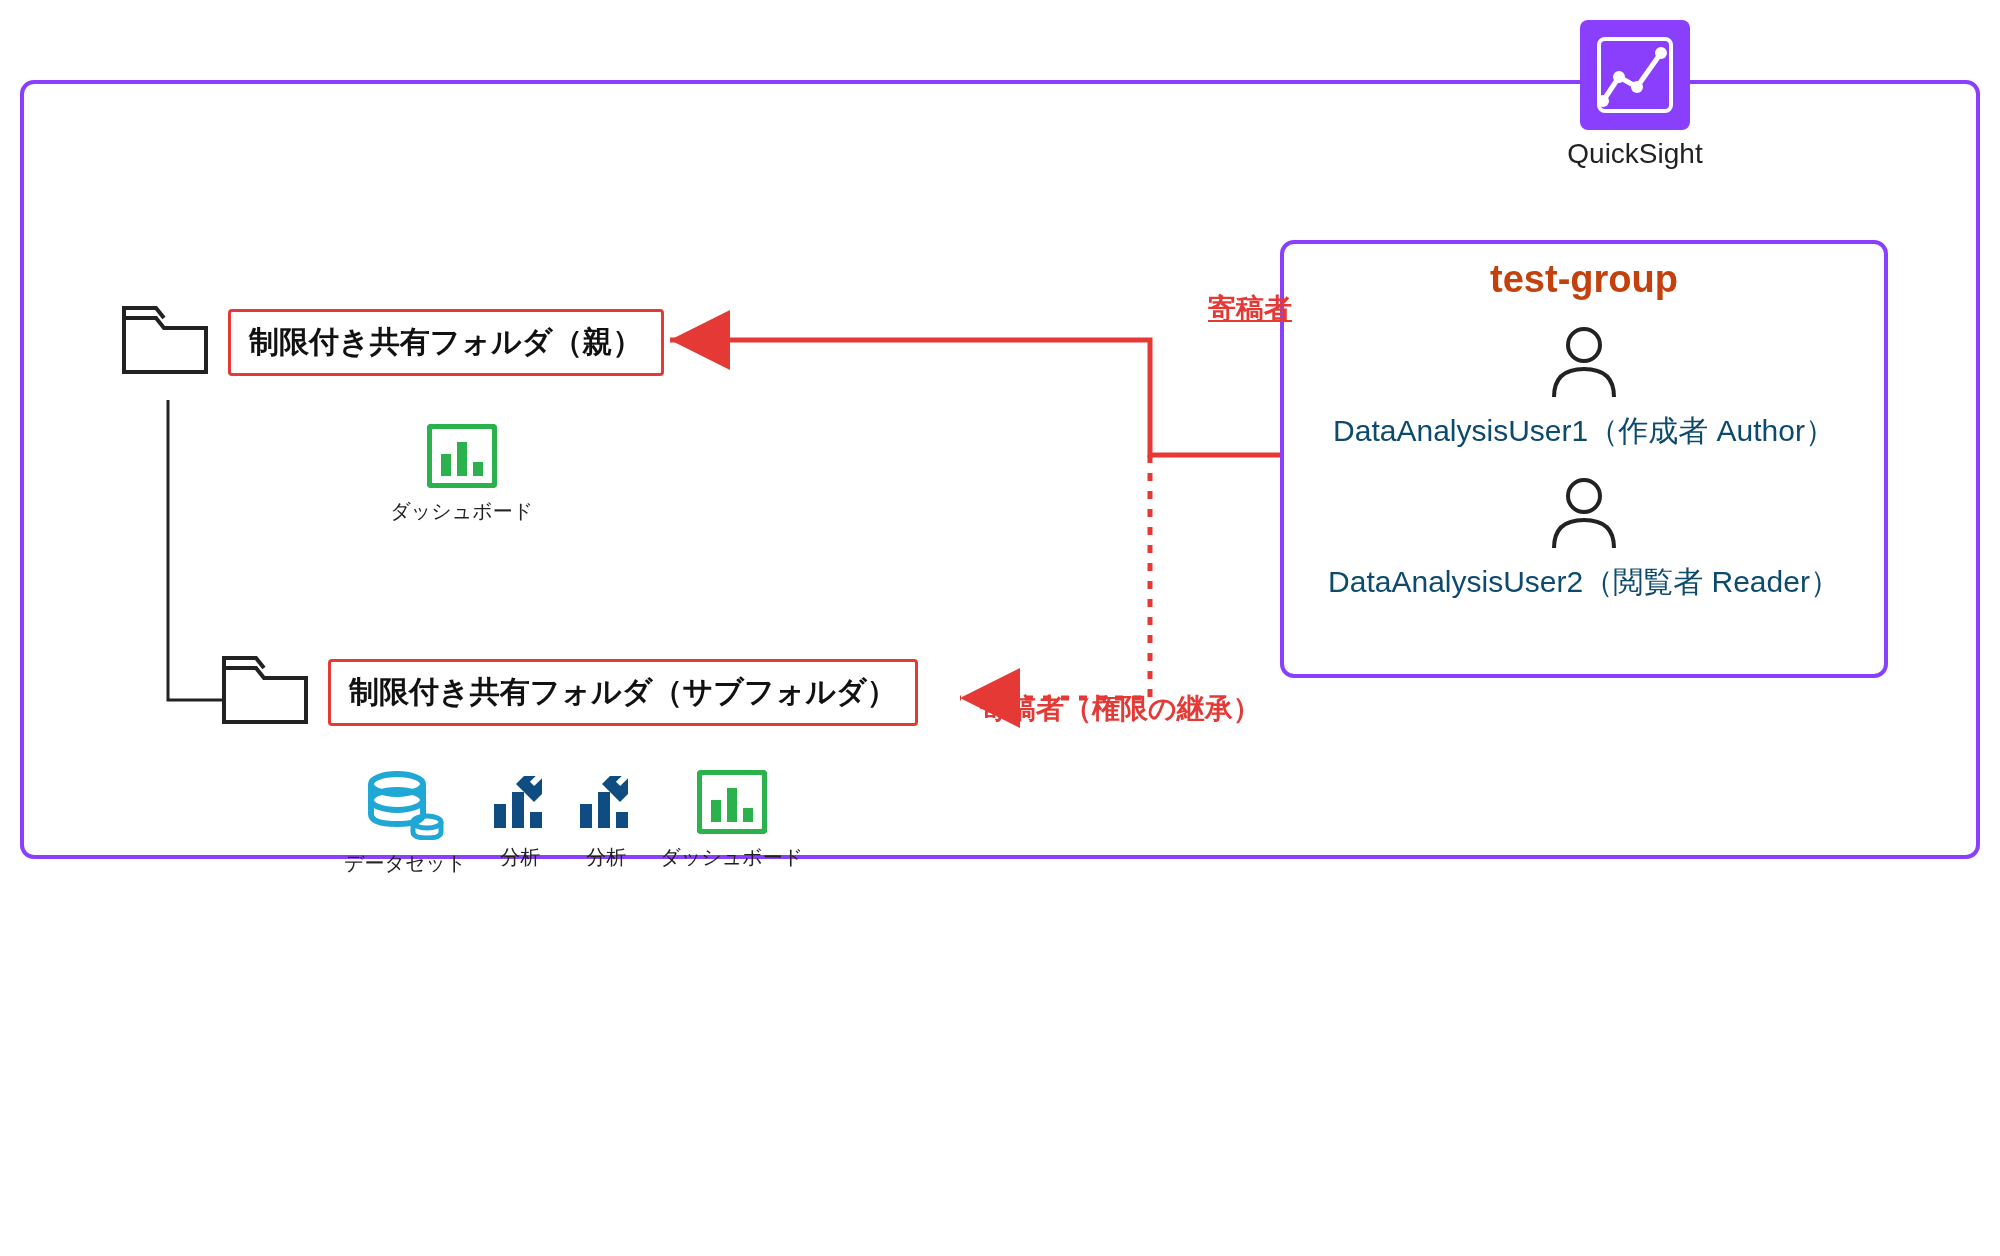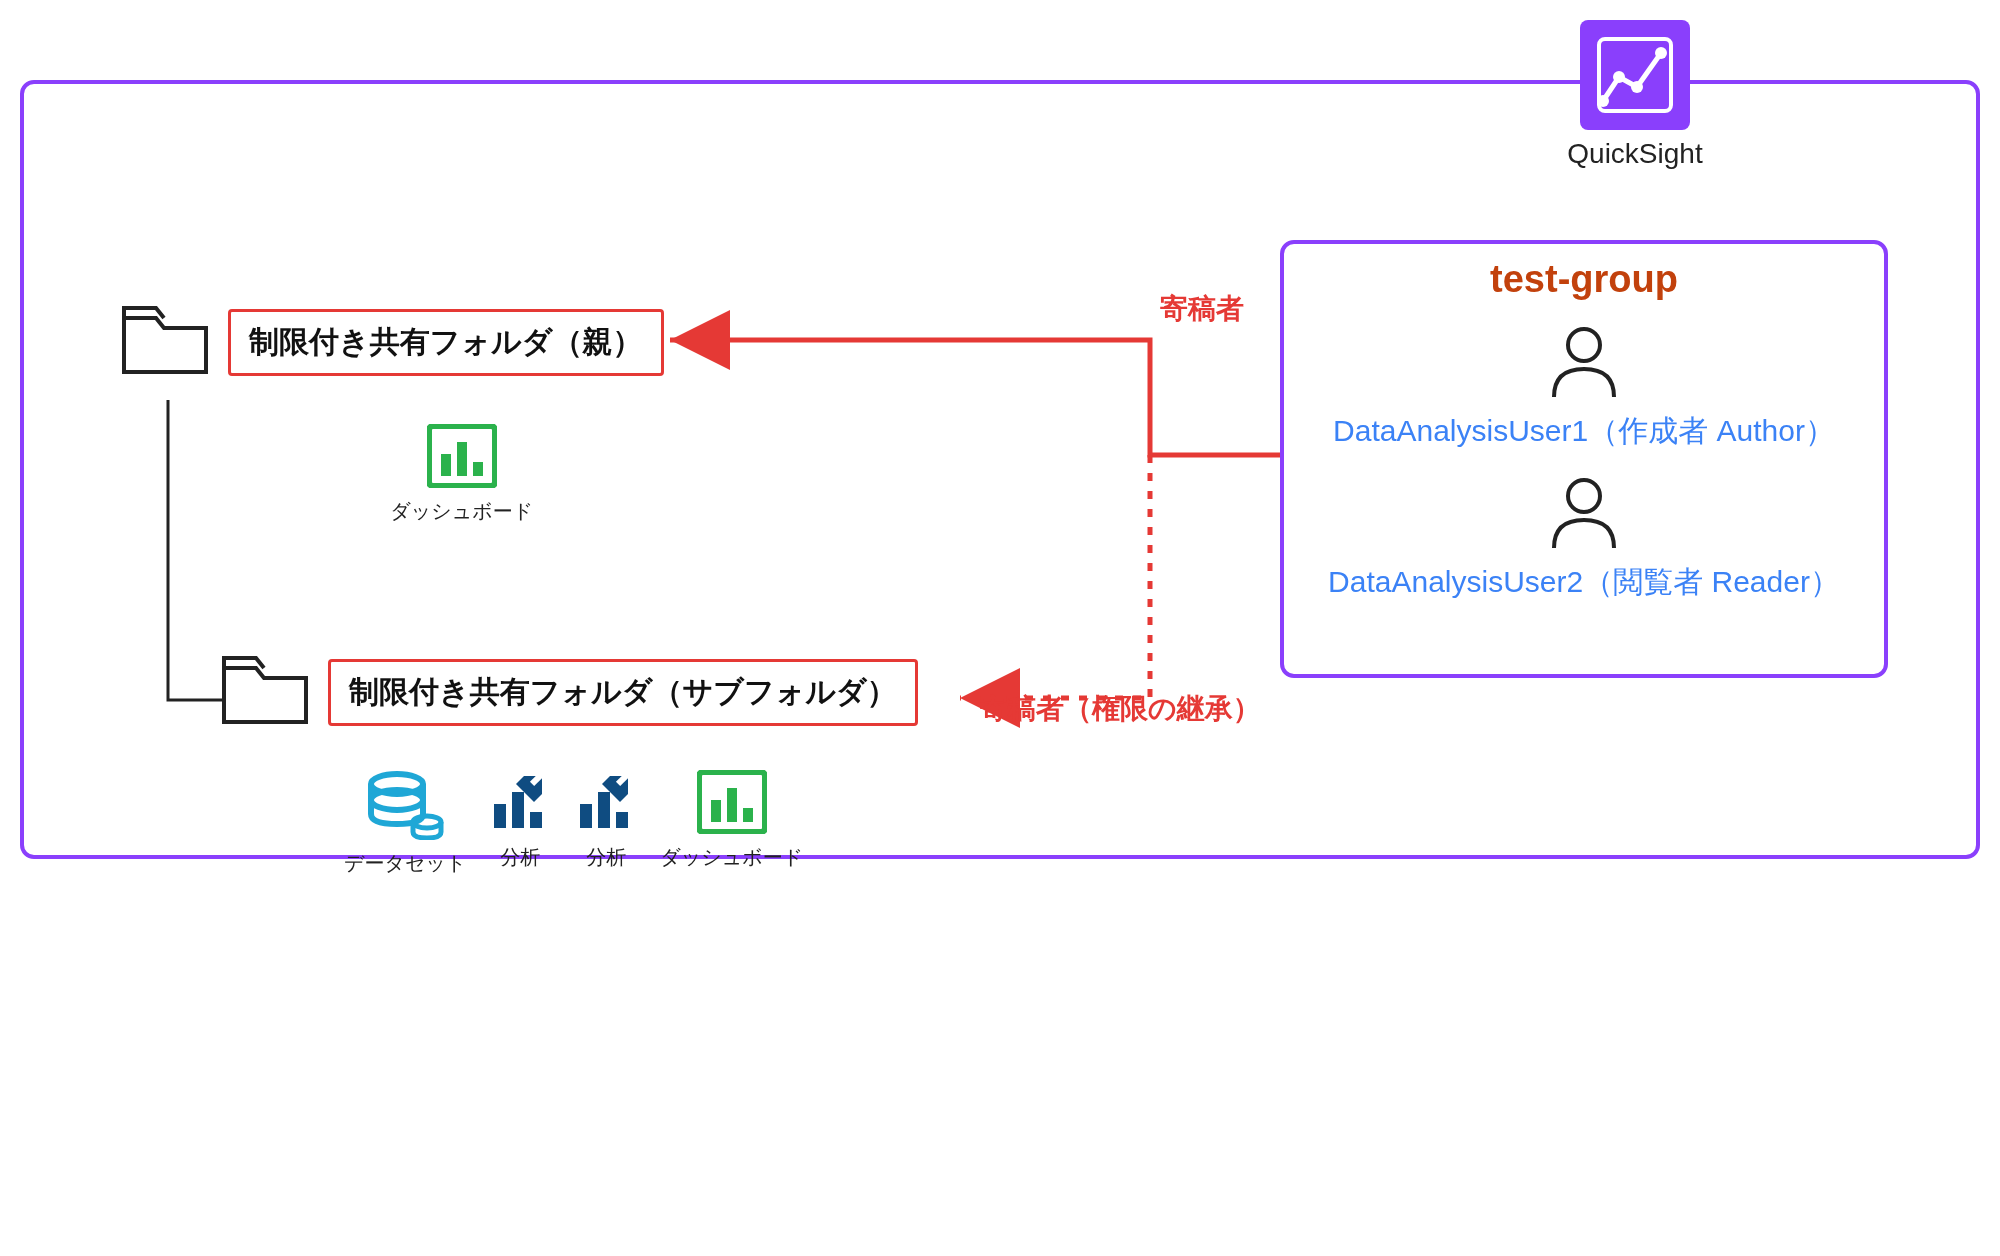--- a/index.html
+++ b/index.html
@@ -4,21 +4,21 @@
 <style>
   html,body{margin:0;padding:0;background:#fff;font-family:"Hiragino Kaku Gothic ProN","Yu Gothic",Meiryo,sans-serif;color:#222;}
   .canvas{position:relative;width:2000px;height:879px;box-sizing:border-box;overflow:hidden;}
   .scope{position:absolute;left:20px;top:80px;right:20px;bottom:20px;border:4px solid #8A3FFC;border-radius:14px;}
   .qs-badge{position:absolute;left:1550px;top:20px;text-align:center;width:170px;}
   .qs-icon{width:110px;height:110px;background:#8A3FFC;border-radius:8px;display:flex;align-items:center;justify-content:center;margin:0 auto 8px;}
   .qs-label{font-size:28px;color:#222;}
   .group-box{position:absolute;left:1280px;top:240px;width:600px;height:430px;border:4px solid #8A3FFC;border-radius:14px;text-align:center;}
   .group-title{font-size:38px;color:#c2410c;font-weight:600;margin-top:14px;}
   .user-block{margin-top:20px;}
-  .user-label{font-size:30px;color:#3b82f6;margin-top:6px;}
+  .user-label{font-size:30px;color:#0c4a6e;margin-top:6px;}
   .folder-icon{display:inline-block;}
   .highlight-box{border:3px solid #E53935;border-radius:4px;color:#111;font-weight:700;font-size:30px;padding:10px 18px;display:inline-block;background:#fff;}
   .leftcol{position:absolute;left:120px;top:300px;}
   .parent-row{display:flex;align-items:center;gap:18px;}
   .child-caption{font-size:20px;color:#222;text-align:center;margin-top:6px;}
   .parent-children{margin-left:140px;margin-top:40px;text-align:center;}
   .sub-row{position:absolute;left:220px;top:650px;display:flex;align-items:center;gap:18px;}
   .sub-children{position:absolute;left:344px;top:770px;display:flex;align-items:flex-start;gap:22px;text-align:center;}
   .role-label{position:absolute;font-size:28px;color:#E53935;font-weight:700;}
   .svg-layer{position:absolute;left:0;top:0;}
@@ -150,16 +150,16 @@
       <svg width="70" height="64" viewBox="0 0 70 64">
         <rect x="2" y="2" width="66" height="60" rx="4" fill="#fff" stroke="#2BB24C" stroke-width="6"></rect>
         <rect x="14" y="30" width="10" height="22" fill="#2BB24C"></rect>
         <rect x="30" y="18" width="10" height="34" fill="#2BB24C"></rect>
         <rect x="46" y="38" width="10" height="14" fill="#2BB24C"></rect>
       </svg>
       <div class="child-caption">ダッシュボード</div>
     </div>
   </div>
 
-  <div class="role-label" style="left:1160px;top:290px;">寄稿者</div>
+  <div class="role-label" style="left:1208px;top:290px;text-decoration:underline;">寄稿者</div>
   <div class="role-label" style="left:980px;top:690px;">寄稿者（権限の継承）</div>
 
 </div>
 
 </body></html>

